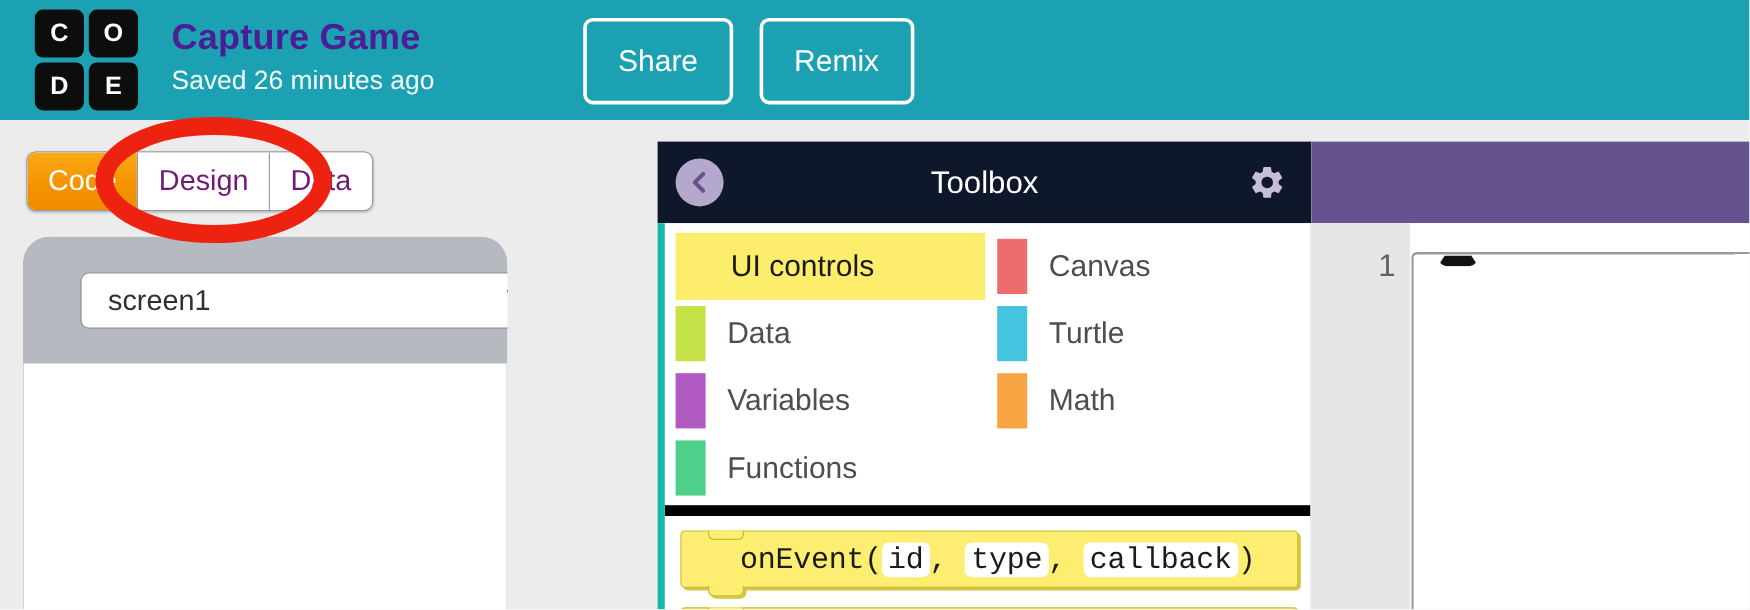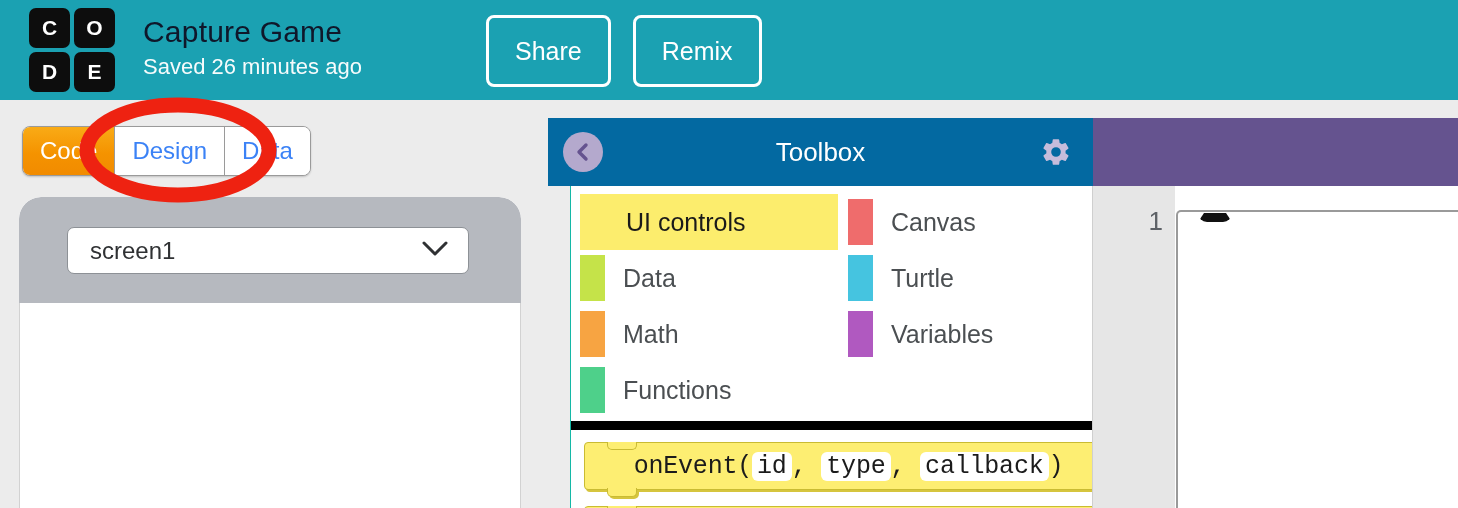--- a/index.html
+++ b/index.html
@@ -49,23 +49,23 @@
     display: flex;
     align-items: center;
     justify-content: center;
     letter-spacing: 0px;
   }
   .title-block {
     position: absolute;
     left: 143px; top: 14px;
   }
   .proj-title {
-    color: #0f172a;
+    color: #4c1d95;
     font-size: 30px;
-    font-weight: normal;
+    font-weight: bold;
     line-height: 36px;
     letter-spacing: 0.2px;
   }
   .proj-saved {
     color: #ffffff;
     font-size: 22px;
     line-height: 22px;
     margin-top: 6px;
     opacity: 0.96;
   }
@@ -100,40 +100,40 @@
     background: #ffffff;
     border: 1px solid #9a9a9a;
     border-radius: 8px;
     display: flex;
     box-sizing: border-box;
     overflow: hidden;
     box-shadow: 0 1px 2px rgba(0,0,0,0.18);
   }
   .tab {
     font-size: 24px;
-    color: #3b82f6;
+    color: #701a75;
     padding: 0 17px;
     display: flex;
     align-items: center;
     background: #ffffff;
     border-right: 1px solid #9a9a9a;
     cursor: pointer;
     white-space: nowrap;
   }
   .tab:last-child { border-right: none; }
   .tab.active {
     background: linear-gradient(to bottom, #f9ab16 0%, #f59300 55%, #f18b00 100%);
     color: #ffffff;
   }
 
   
   .phone {
     position: absolute;
     left: 19px; top: 197px;
-    width: 502px;
+    width: 404px;
     height: 311px;
     background: #ffffff;
     border-radius: 22px 22px 0 0;
     box-sizing: border-box;
     overflow: hidden;
   }
   .phone-top {
     height: 106px;
     background: #b6b9bf;
     border-radius: 22px 22px 0 0;
@@ -173,21 +173,21 @@
   
   .toolbox {
     position: absolute;
     left: 548px; top: 118px;
     width: 545px;
     height: 390px;
     box-sizing: border-box;
   }
   .toolbox-header {
     height: 68px;
-    background: #0369a1;
+    background: #0f172a;
     position: relative;
     display: flex;
     align-items: center;
     justify-content: center;
   }
   .tb-back {
     position: absolute;
     left: 15px; top: 50%;
     transform: translateY(-50%);
     width: 40px; height: 40px;
@@ -205,26 +205,25 @@
   .tb-gear {
     position: absolute;
     right: 21px; top: 50%;
     transform: translateY(-50%);
     cursor: pointer;
     line-height: 0;
   }
   .toolbox-body {
     height: 322px;
     background: #ffffff;
-    border-left: 1px solid #14b8a6;
+    border-left: 6px solid #14b8a6;
     border-right: 1px solid #cfcfcf;
     box-sizing: border-box;
     position: relative;
     overflow: hidden;
-    margin-left: 22px;
   }
   .cat-grid {
     display: grid;
     grid-template-columns: 268px 1fr;
     padding: 8px 0 0 9px;
     box-sizing: border-box;
   }
   .cat {
     display: flex;
     align-items: center;
@@ -447,26 +446,26 @@
         </div>
         <div class="cat">
           <span class="cat-swatch" style="background:#c5e349"></span>
           <span class="cat-label">Data</span>
         </div>
         <div class="cat">
           <span class="cat-swatch" style="background:#45c4e0"></span>
           <span class="cat-label">Turtle</span>
         </div>
         <div class="cat">
+          <span class="cat-swatch" style="background:#b059c0"></span>
+          <span class="cat-label">Variables</span>
+        </div>
+        <div class="cat">
           <span class="cat-swatch" style="background:#f7a442"></span>
           <span class="cat-label">Math</span>
-        </div>
-        <div class="cat">
-          <span class="cat-swatch" style="background:#b059c0"></span>
-          <span class="cat-label">Variables</span>
         </div>
         <div class="cat">
           <span class="cat-swatch" style="background:#4ed08a"></span>
           <span class="cat-label">Functions</span>
         </div>
       </div>
 
       <div class="cat-divider"></div>
 
       <div class="blocks-area">

